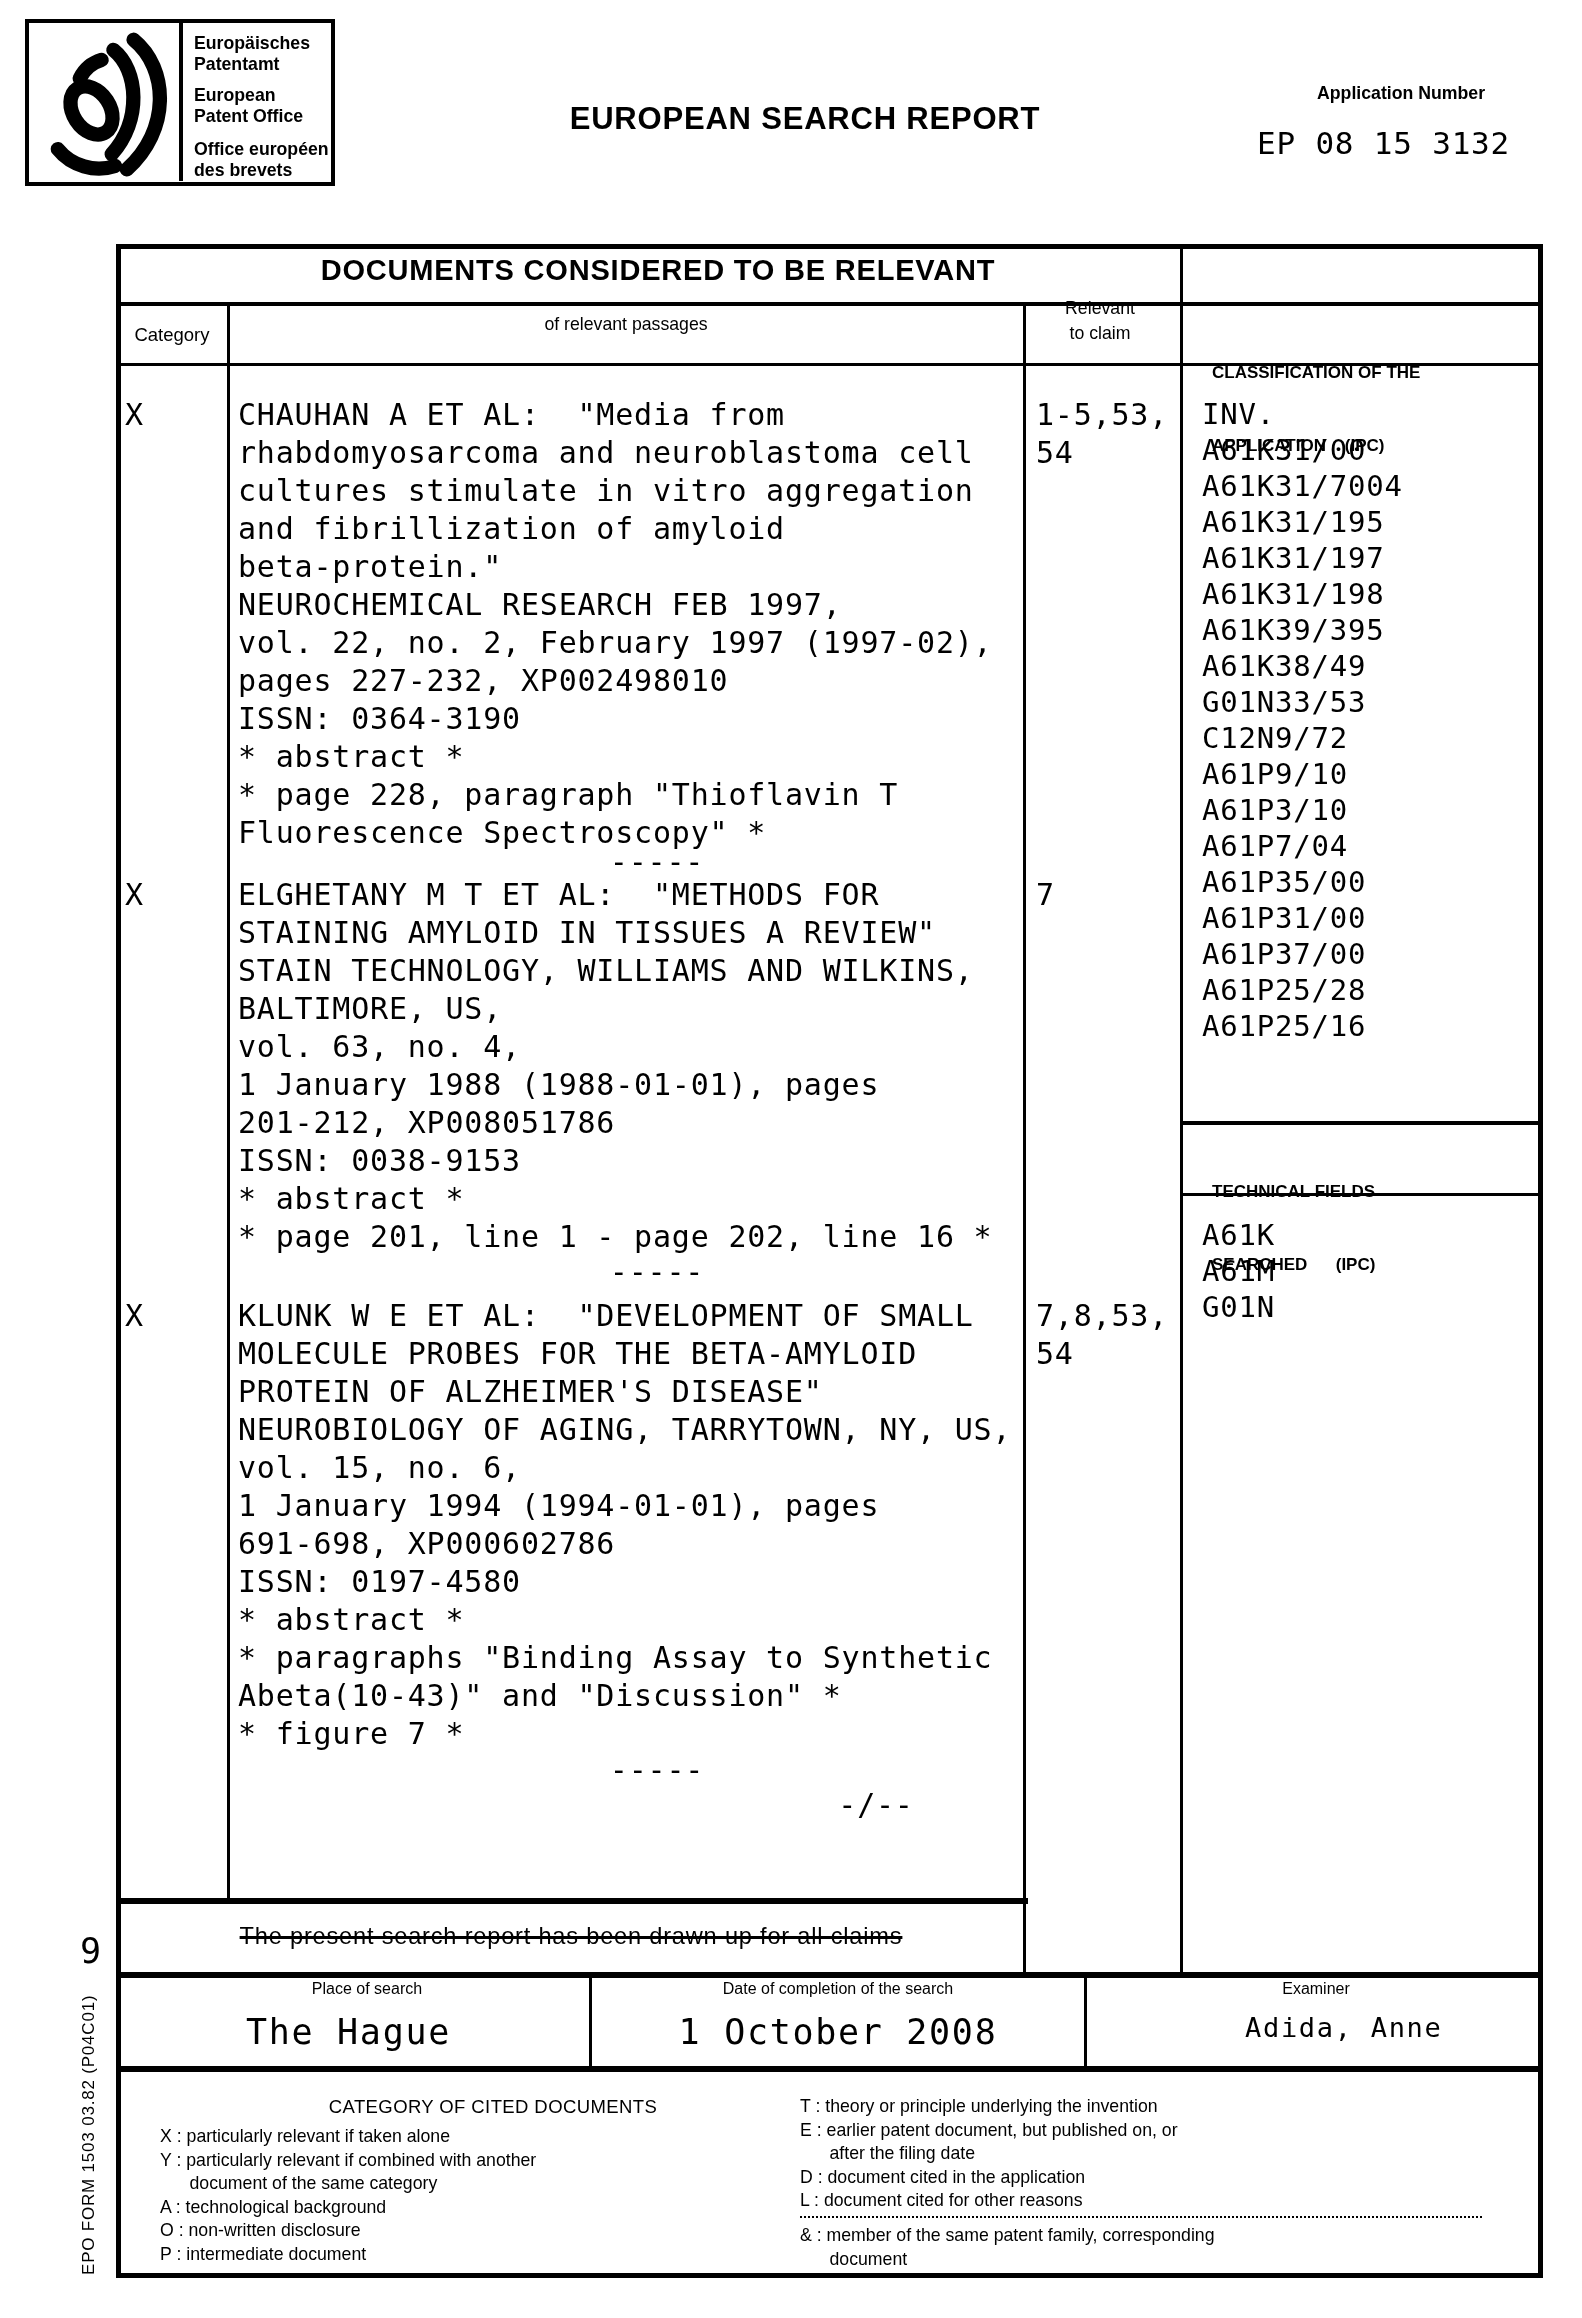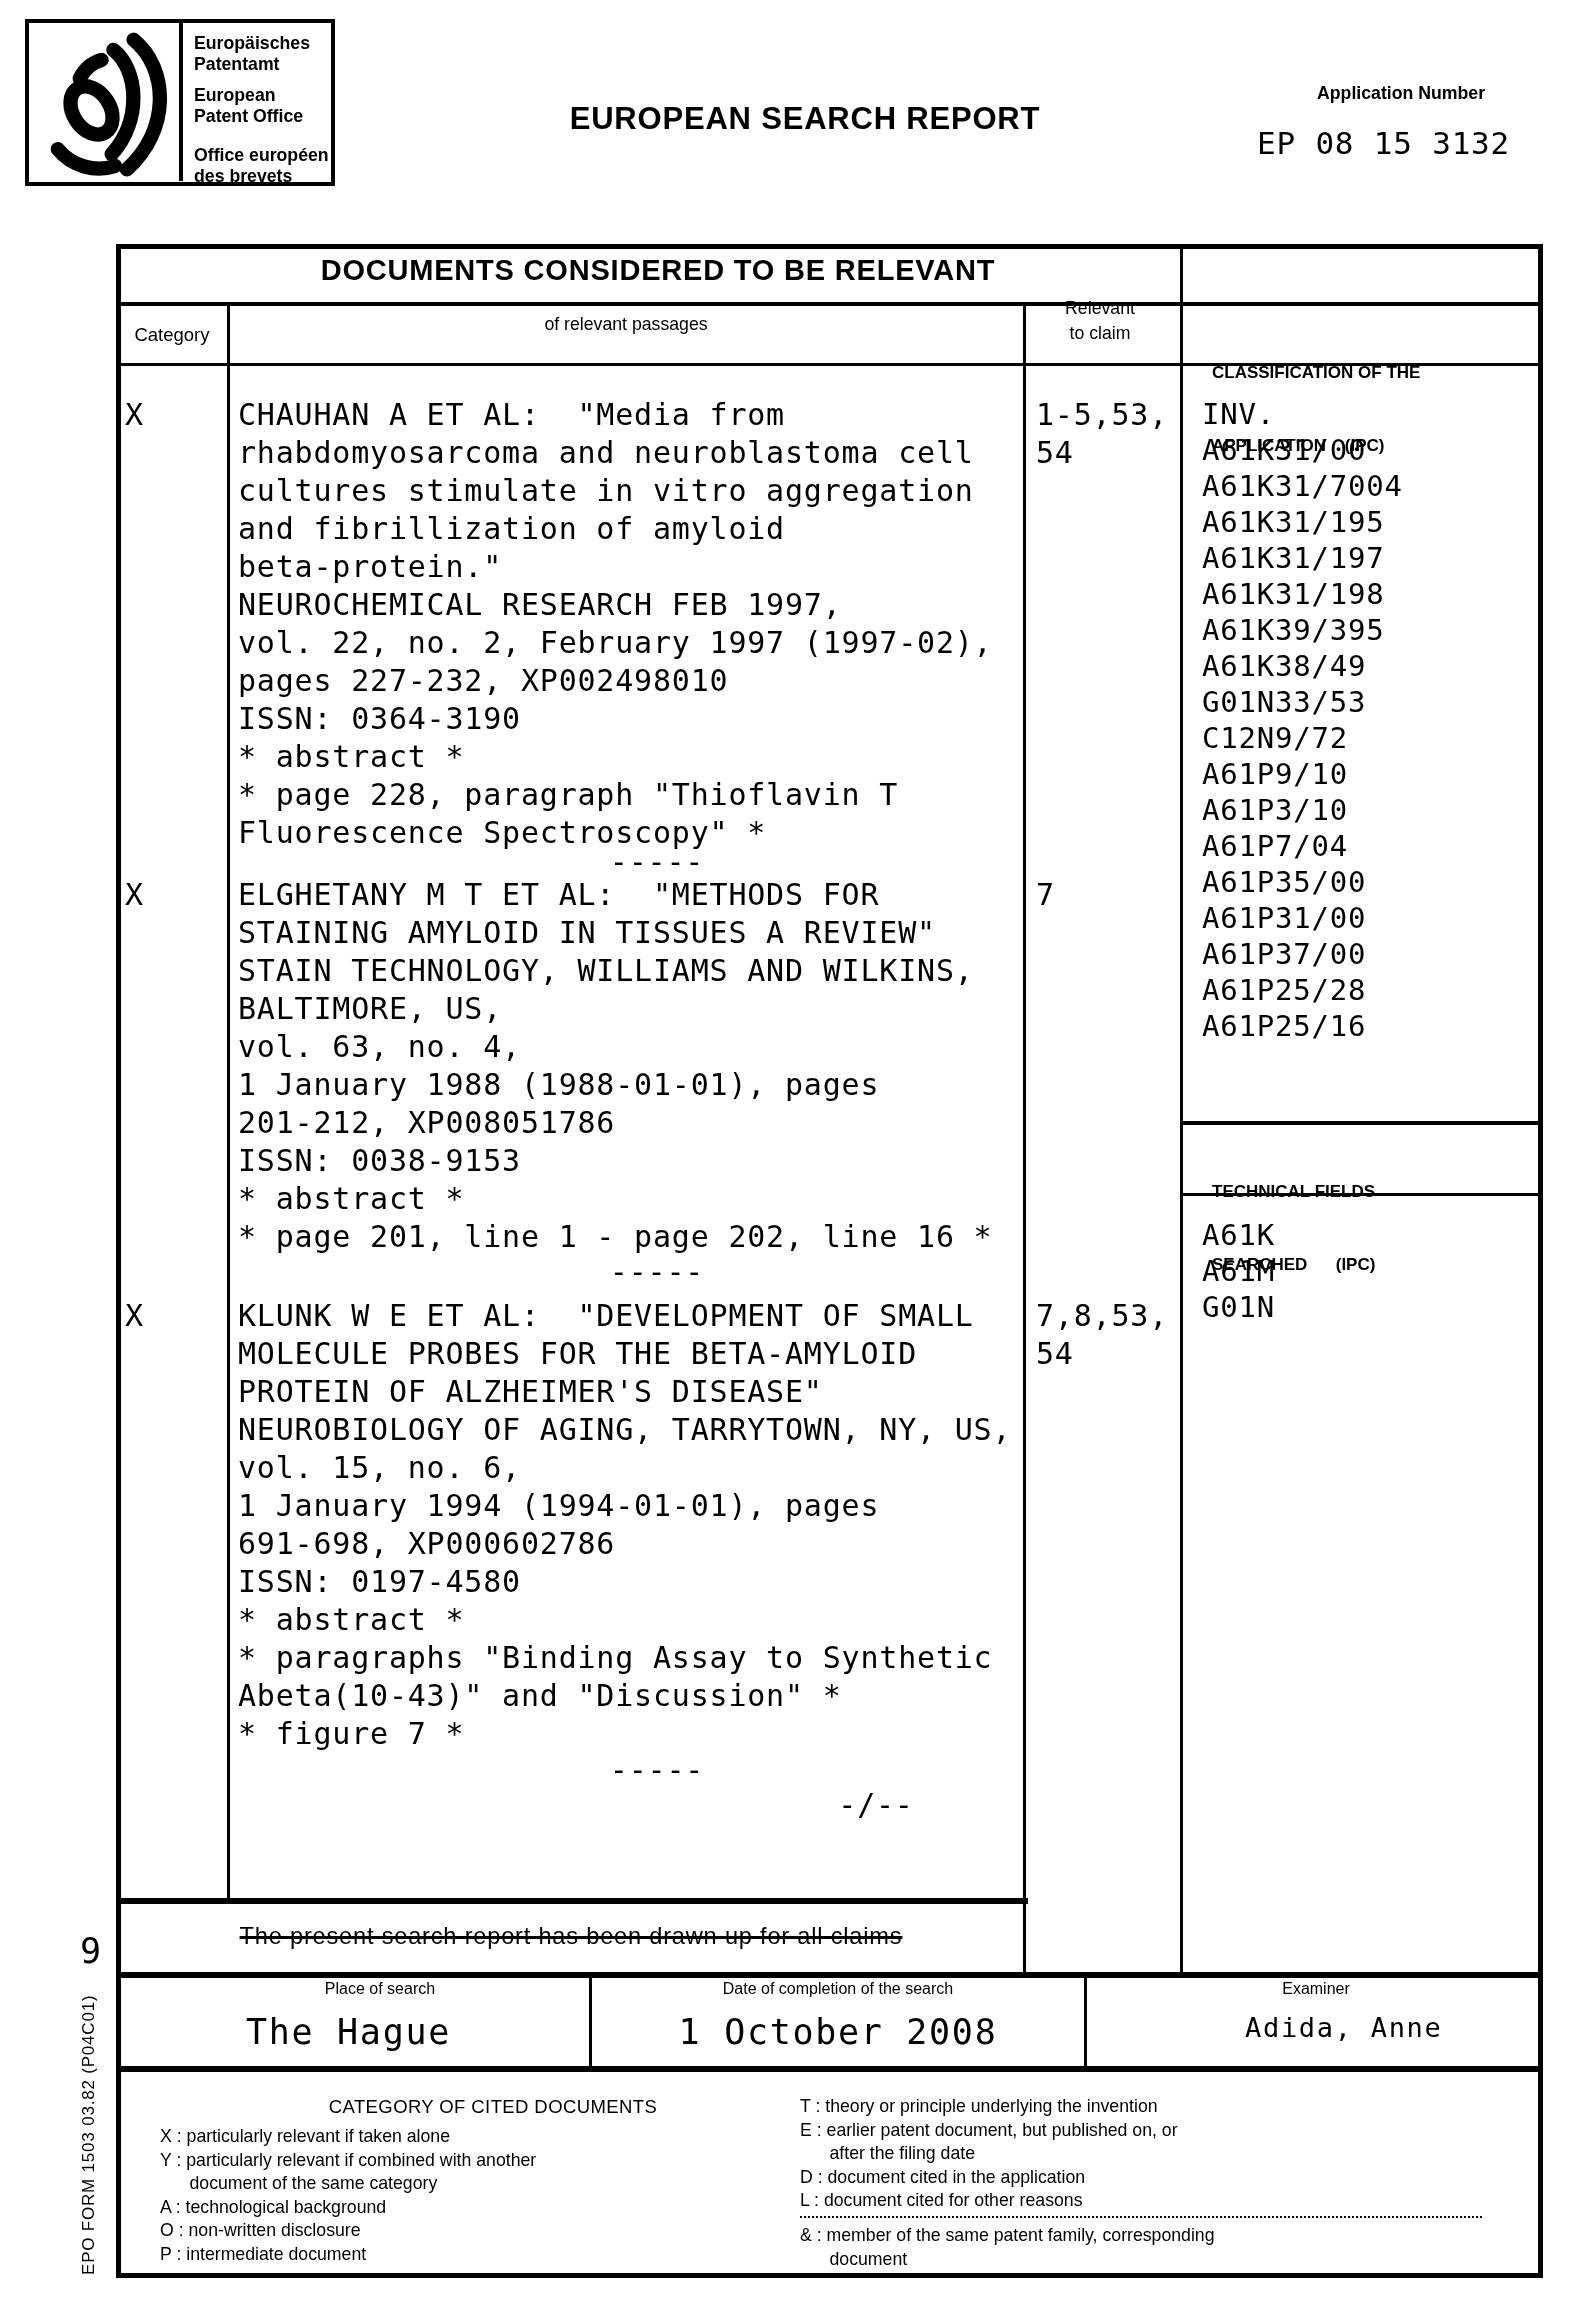--- a/index.html
+++ b/index.html
@@ -31,21 +31,21 @@
         <path d="M116,16 C158,50 160,124 108,170" stroke-width="17"></path>
         <path d="M26,146 C42,166 70,174 94,166" stroke-width="17"></path>
       </g>
     </svg>
   </div>
   <div class="abs sans b" style="left:165px;top:10px;font-size:17.7px;line-height:21px;">
     <div style="margin-bottom:10px;">
       <div>Europäisches</div>
       <div>Patentamt</div>
     </div>
-    <div style="margin-bottom:18px;">
+    <div style="margin-bottom:12px;">
       <div>European</div>
       <div>Patent Office</div>
     </div>
     <div>
       <div>Office européen</div>
       <div>des brevets</div>
     </div>
   </div>
 </div>
 
@@ -113,21 +113,21 @@
 <div class="abs mono cls" style="left:1202px;top:396px;"><div class="tline">INV.</div><div class="tline">A61K31/00</div><div class="tline">A61K31/7004</div><div class="tline">A61K31/195</div><div class="tline">A61K31/197</div><div class="tline">A61K31/198</div><div class="tline">A61K39/395</div><div class="tline">A61K38/49</div><div class="tline">G01N33/53</div><div class="tline">C12N9/72</div><div class="tline">A61P9/10</div><div class="tline">A61P3/10</div><div class="tline">A61P7/04</div><div class="tline">A61P35/00</div><div class="tline">A61P31/00</div><div class="tline">A61P37/00</div><div class="tline">A61P25/28</div><div class="tline">A61P25/16</div></div>
 
 <div class="abs sans b" style="left:1212px;top:1131px;font-size:17px;line-height:24.4px;white-space:pre;">
   <div>TECHNICAL FIELDS</div>
   <div>SEARCHED      (IPC)</div>
 </div>
 <div class="abs mono cls" style="left:1202px;top:1217px;"><div class="tline">A61K</div><div class="tline">A61M</div><div class="tline">G01N</div></div>
 
 <div class="abs sans center strike" style="left:116px;top:1923px;width:910px;font-size:23.6px;letter-spacing:0.8px;">The present search report has been drawn up for all claims</div>
 
-<div class="abs sans center" style="left:133px;top:1980px;width:474px;font-size:16px;padding-left:10px;">Place of search</div>
+<div class="abs sans center" style="left:120px;top:1980px;width:474px;font-size:16px;padding-left:10px;">Place of search</div>
 <div class="abs mono" style="left:246px;top:2012px;font-size:35px;letter-spacing:1.7px;">The Hague</div>
 
 <div class="abs sans center" style="left:592px;top:1980px;width:492px;font-size:16px;">Date of completion of the search</div>
 <div class="abs mono center" style="left:592px;top:2012px;width:492px;font-size:35px;letter-spacing:1.7px;">1 October 2008</div>
 
 <div class="abs sans center" style="left:1088px;top:1980px;width:456px;font-size:16px;">Examiner</div>
 <div class="abs mono" style="left:1245px;top:2012px;font-size:27px;letter-spacing:1.7px;">Adida, Anne</div>
 
 <div class="abs sans center" style="left:160px;top:2096px;width:666px;font-size:18.5px;letter-spacing:0.4px;">CATEGORY OF CITED DOCUMENTS</div>
 

